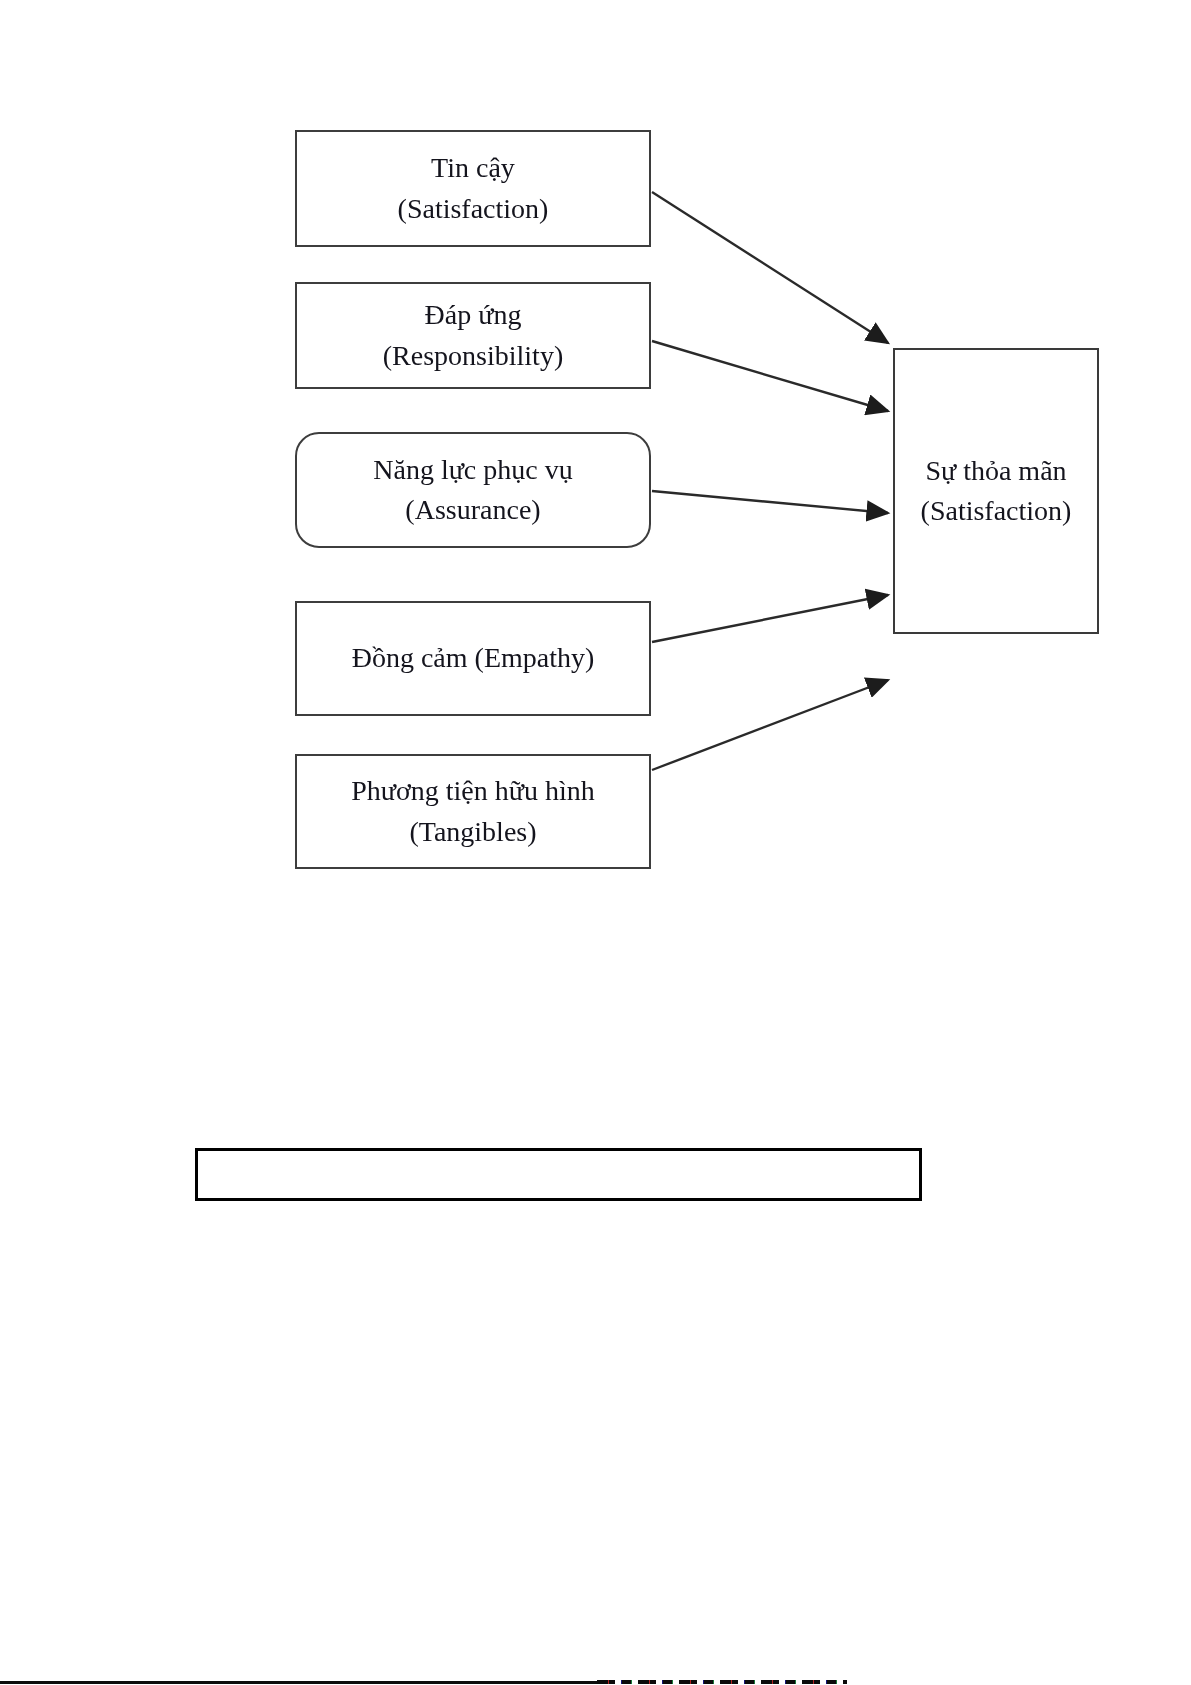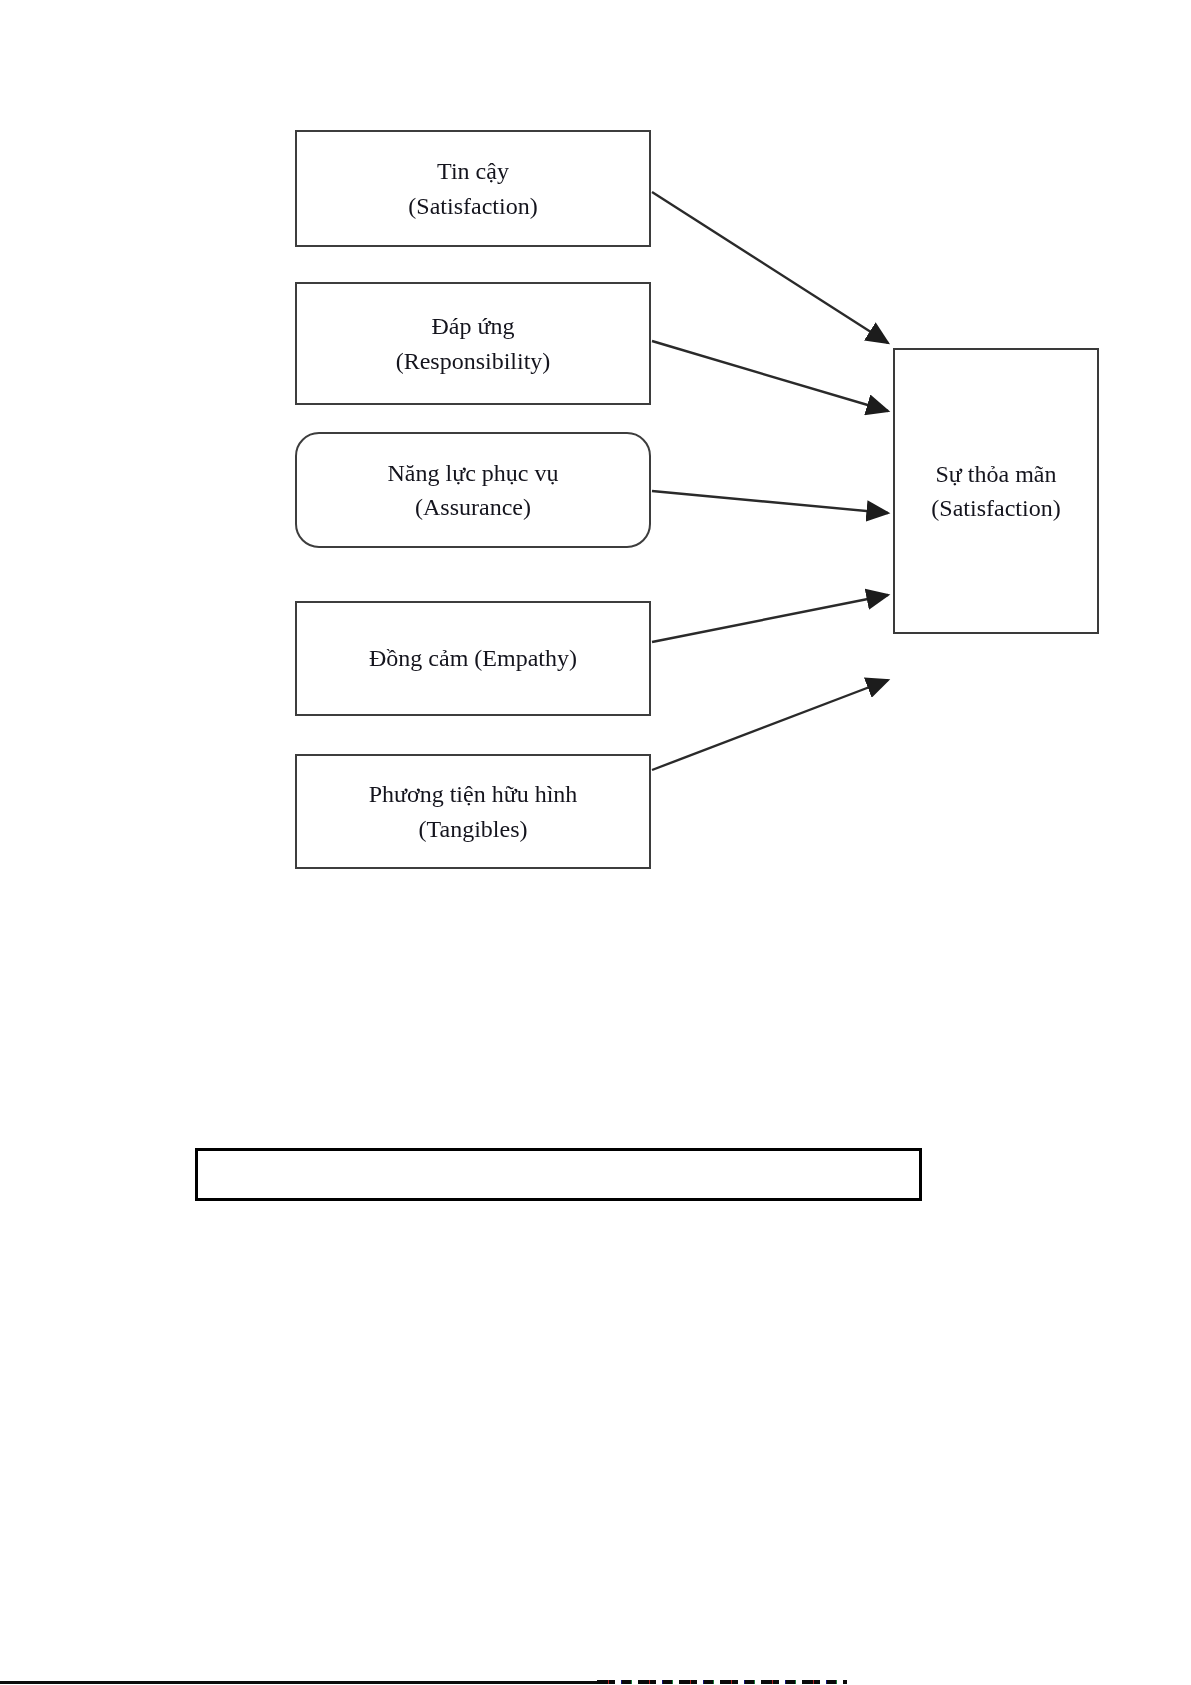--- a/index.html
+++ b/index.html
@@ -10,26 +10,26 @@
     position:relative;overflow:hidden;
   }
   .canvas{position:absolute;left:0;top:0;width:1191px;height:1685px;}
   .arrows{position:absolute;left:0;top:0;width:1191px;height:1685px;pointer-events:none;}
   .node{
     position:absolute;
     border:2.5px solid #3d3d3d;
     background:#ffffff;
     display:flex;flex-direction:column;align-items:center;justify-content:center;
     text-align:center;
-    font-size:24px;line-height:1.43;
+    font-size:28px;line-height:1.43;
     color:#14141d;
     box-sizing:border-box;
   }
   .b1{left:295px;top:130px;width:356px;height:117px;}
-  .b2{left:295px;top:282px;width:356px;height:123px;}
+  .b2{left:295px;top:282px;width:356px;height:107px;}
   .b3{left:295px;top:432px;width:356px;height:116px;border-radius:24px;}
   .b4{left:295px;top:585px;width:356px;height:115px;margin-top:16px;}
   .b5{left:295px;top:735px;width:356px;height:115px;margin-top:19px;}
   .b6{left:893px;top:348px;width:206px;height:286px;border-color:#3a3a3a;}
   .empty-box{
     position:absolute;left:195px;top:1148px;width:727px;height:53px;
     border:3px solid #000000;background:#ffffff;box-sizing:border-box;
   }
   .strip-solid{
     position:absolute;left:0;top:1681px;width:597px;height:3px;background:#0c0c0c;

